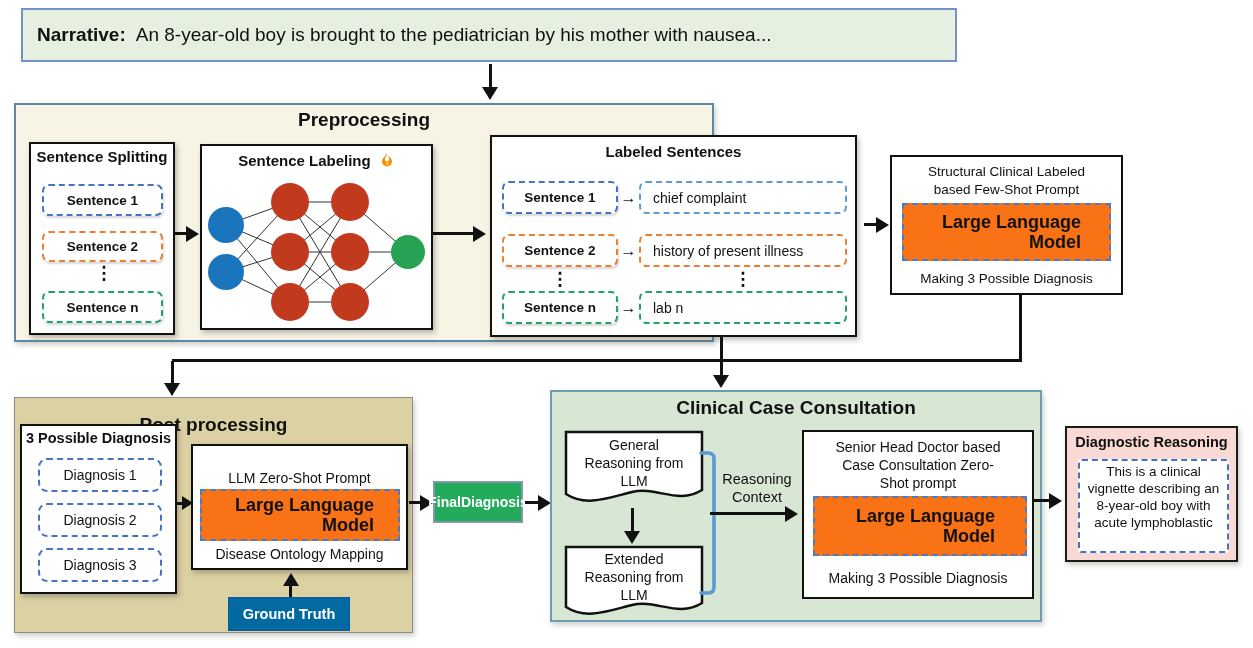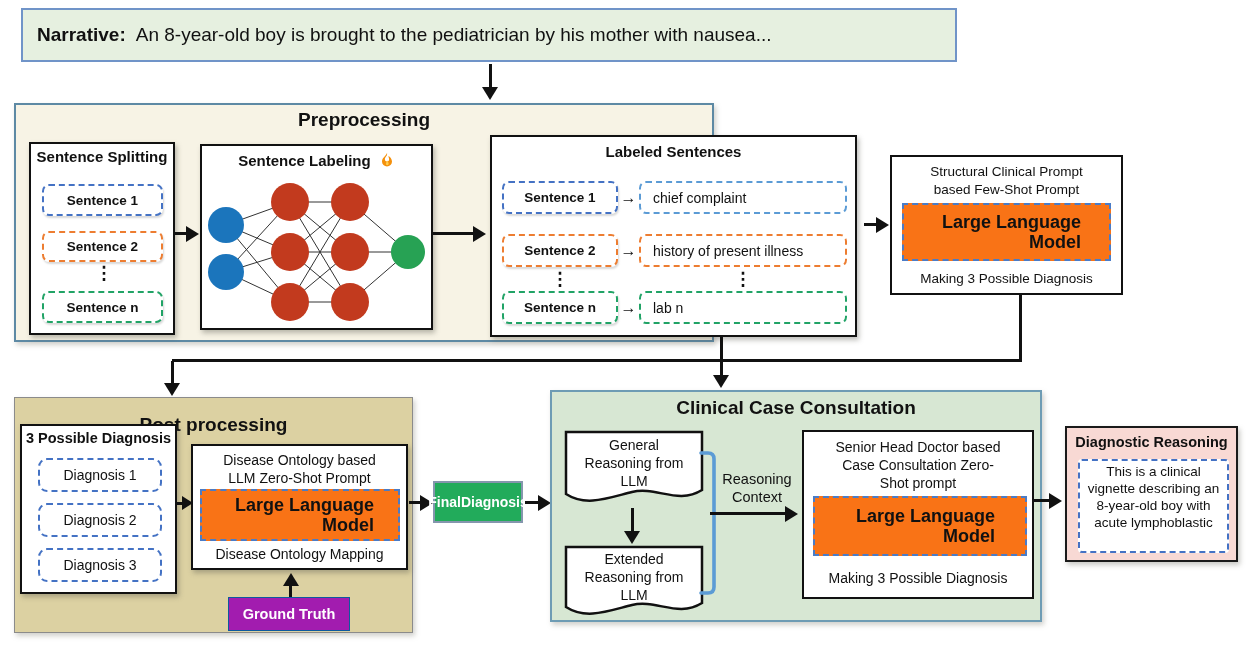--- a/index.html
+++ b/index.html
@@ -126,21 +126,21 @@
       <div class="dash green plain" style="left:147px;top:154px;width:208px;height:33px;justify-content:flex-start;padding-left:12px;">lab n</div>
     </div>
   </div>
 
   <div class="ln" style="left:175px;top:232px;width:12px;height:3px;"></div>
   <div class="ah-r" style="left:186px;top:226px;"></div>
   <div class="ln" style="left:433px;top:232px;width:42px;height:3px;"></div>
   <div class="ah-r" style="left:473px;top:226px;"></div>
 
   <div class="wbox" style="left:890px;top:155px;width:233px;height:140px;box-shadow:none;border-width:2px;">
-    <div class="tline" style="top:6px;">Structural Clinical Prompt</div>
+    <div class="tline" style="top:6px;">Structural Clinical Labeled</div>
     <div class="tline" style="top:24px;">based Few-Shot Prompt</div>
     <div class="llm" style="left:10px;top:46px;width:209px;height:58px;padding:0 28px;">Large Language Model</div>
     <div class="tline" style="top:113px;">Making 3 Possible Diagnosis</div>
   </div>
   <div class="ln" style="left:864px;top:223px;width:14px;height:3px;"></div>
   <div class="ah-r" style="left:876px;top:217px;"></div>
 
   <div class="ln" style="left:1019px;top:295px;width:3px;height:66px;"></div>
   <div class="ln" style="left:172px;top:359px;width:850px;height:3px;"></div>
   <div class="ln" style="left:171px;top:361px;width:3px;height:23px;"></div>
@@ -152,27 +152,26 @@
     <div class="sec-title" style="top:16px;">Post processing</div>
 
     <div class="wbox" style="left:5px;top:26px;width:157px;height:170px;">
       <div class="wbox-title" style="top:4px;font-size:14.5px;">3 Possible Diagnosis</div>
       <div class="dash plain" style="left:16px;top:32px;width:124px;height:34px;border-radius:9px;">Diagnosis 1</div>
       <div class="dash plain" style="left:16px;top:77px;width:124px;height:34px;border-radius:9px;">Diagnosis 2</div>
       <div class="dash plain" style="left:16px;top:122px;width:124px;height:34px;border-radius:9px;">Diagnosis 3</div>
     </div>
 
     <div class="wbox" style="left:176px;top:46px;width:217px;height:126px;">
-      <div class="tline" style="top:5px;font-size:14px;">Disease Ontology based</div>
       <div class="tline" style="top:23px;font-size:14px;">LLM Zero-Shot Prompt</div>
       <div class="llm" style="left:7px;top:43px;width:200px;height:52px;padding:0 24px;">Large Language Model</div>
       <div class="tline" style="top:99px;font-size:14px;">Disease Ontology Mapping</div>
     </div>
 
-    <div class="abs" style="left:213px;top:199px;width:122px;height:34px;box-sizing:border-box;background:#a21caf;border:1px solid #0d5a9e;color:#fff;font-weight:700;font-size:14.5px;display:flex;align-items:center;justify-content:center;">Ground Truth</div>
+    <div class="abs" style="left:213px;top:199px;width:122px;height:34px;box-sizing:border-box;background:#0369a1;border:1px solid #0d5a9e;color:#fff;font-weight:700;font-size:14.5px;display:flex;align-items:center;justify-content:center;">Ground Truth</div>
   </div>
 
   <div class="ln" style="left:177px;top:502px;width:7px;height:3px;"></div>
   <div class="ah-r" style="left:182px;top:496px;border-left-width:11px;border-top-width:7px;border-bottom-width:7px;"></div>
   <div class="ah-u" style="left:283px;top:573px;"></div>
   <div class="ln" style="left:289px;top:585px;width:3px;height:12px;"></div>
 
   <div class="ln" style="left:409px;top:501px;width:12px;height:3px;"></div>
   <div class="ah-r" style="left:420px;top:495px;"></div>
   <div class="abs" style="left:433px;top:481px;width:90px;height:42px;box-sizing:border-box;background:#22ab5b;border:2px solid #8596ad;color:#fff;font-weight:700;font-size:14px;line-height:19px;display:flex;flex-direction:row;align-items:center;justify-content:center;">

